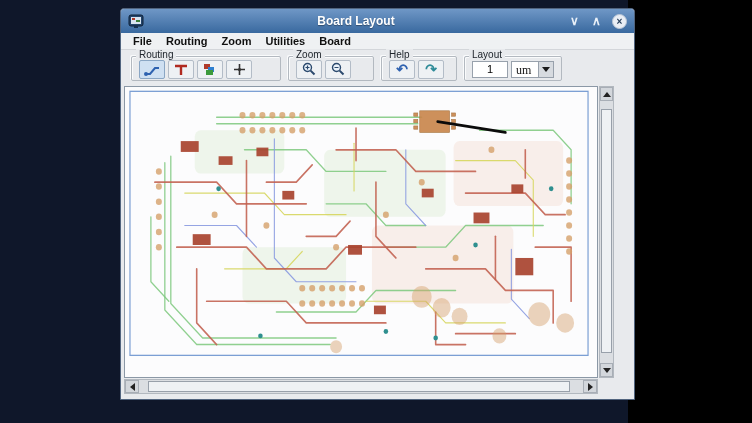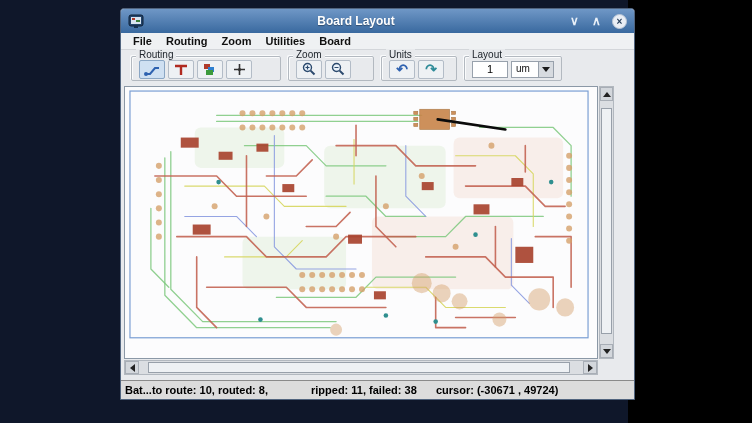--- a/index.html
+++ b/index.html
@@ -41,21 +41,21 @@
   .tbtn { width:26px; height:19px; background:#eef1f4; border:1px solid #b3bcc7;
           border-radius:2px; display:flex; align-items:center; justify-content:center; }
   .tbtn.active { background:#cfe0f2; border-color:#8aa6c4; }
   .glyph-undo { font-size:14px; font-weight:700; color:#2f62b0; line-height:12px; }
   .glyph-redo { font-size:14px; font-weight:700; color:#2e8b98; line-height:12px; }
 
   .units-input { width:36px; height:17px; border:1px solid #98a1ac; background:#fff;
                  font-size:11px; text-align:center; font-family:"Liberation Sans",sans-serif; }
   .combo { display:flex; height:17px; }
   .combo-value { width:27px; background:#fff; border:1px solid #98a1ac; border-right:none;
-                 font-size:10px; padding:1px 4px; color:#111; }
+                 font-size:12px; padding:1px 4px; color:#111;font-family:Liberation Serif, serif; }
   .combo-btn { width:16px; background:#d7dbe0; border:1px solid #98a1ac;
                display:flex; align-items:center; justify-content:center; }
   .arr-down { width:0; height:0; border-left:4px solid transparent;
               border-right:4px solid transparent; border-top:5px solid #1a1a1a; }
 
   
   .content { flex:1; display:flex; flex-direction:column; padding:2px 20px 5px 3px;
              background:#e8eaed; min-height:0; }
   .canvas-row { flex:1; display:flex; min-height:0; }
   .board-canvas { flex:1; background:#fcfcfd; border:1px solid #8b98a6; position:relative;
@@ -183,21 +183,21 @@
         <div class="tbtn">
           <svg width="14" height="14" viewBox="0 0 14 14">
             <circle cx="5.5" cy="5.5" r="4" fill="#eaf2fa" stroke="#2c4a6e" stroke-width="1.4"></circle>
             <line x1="3.5" y1="5.5" x2="7.5" y2="5.5" stroke="#2c4a6e" stroke-width="1.2"></line>
             <line x1="8.6" y1="8.6" x2="12.5" y2="12.5" stroke="#2c4a6e" stroke-width="2"></line>
           </svg>
         </div>
       </div>
 
       <div class="tgroup" style="min-width:76px;">
-        <span class="tgroup-label">Units</span>
+        <span class="tgroup-label">Help</span>
         <div class="tbtn">
           <span class="glyph-undo">↶</span>
         </div>
         <div class="tbtn">
           <span class="glyph-redo">↷</span>
         </div>
       </div>
 
       <div class="tgroup" style="min-width:96px;">
         <span class="tgroup-label">Layout</span>
@@ -390,20 +390,15 @@
           </div>
         <div class="h-track">
           <div class="h-thumb"></div>
         </div>
         <div class="sb-btn">
             <span class="tri-rt"></span>
           </div>
       </div>
     </div>
 
-    <div class="statusbar">
-      <span class="st-route">Bat...to route: 10, routed: 8,</span>
-      <span class="st-rip">ripped: 11, failed: 38</span>
-      <span class="st-cursor">cursor: (-30671 , 49724)</span>
-    </div>
 
   </div>
 </div>
 
 </body></html>

